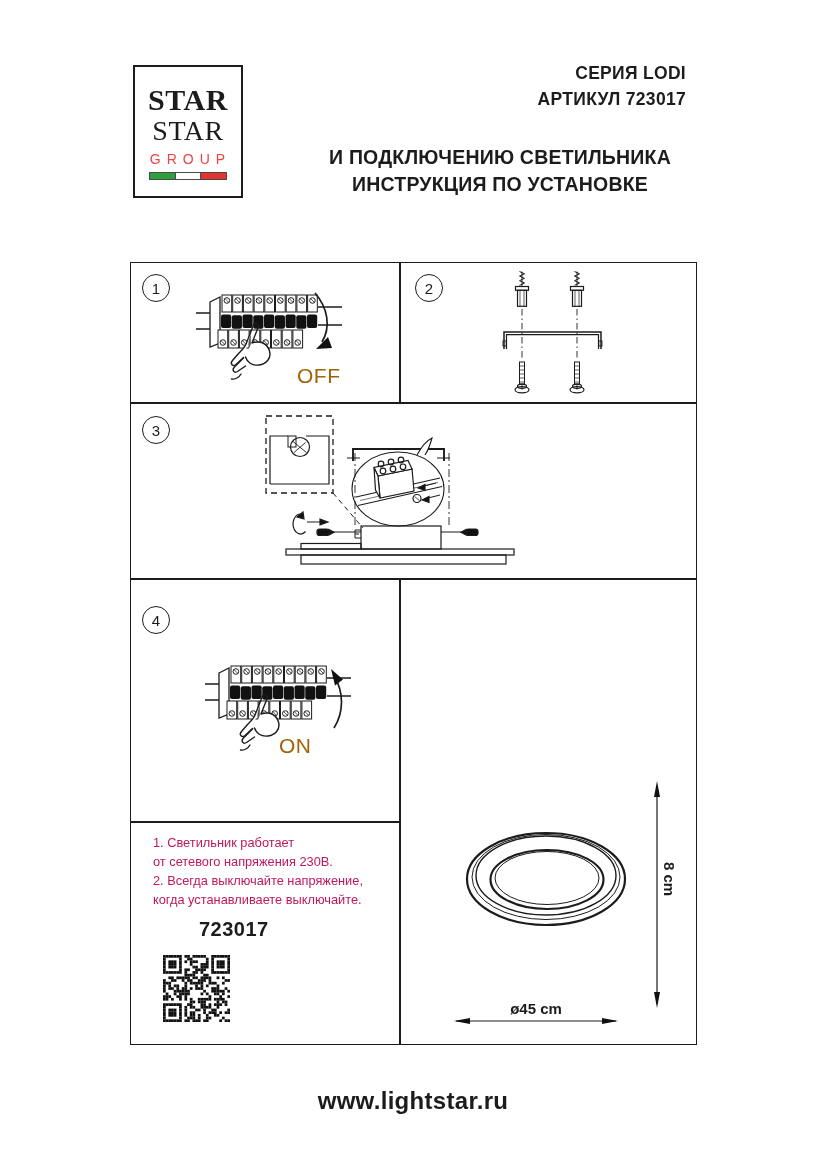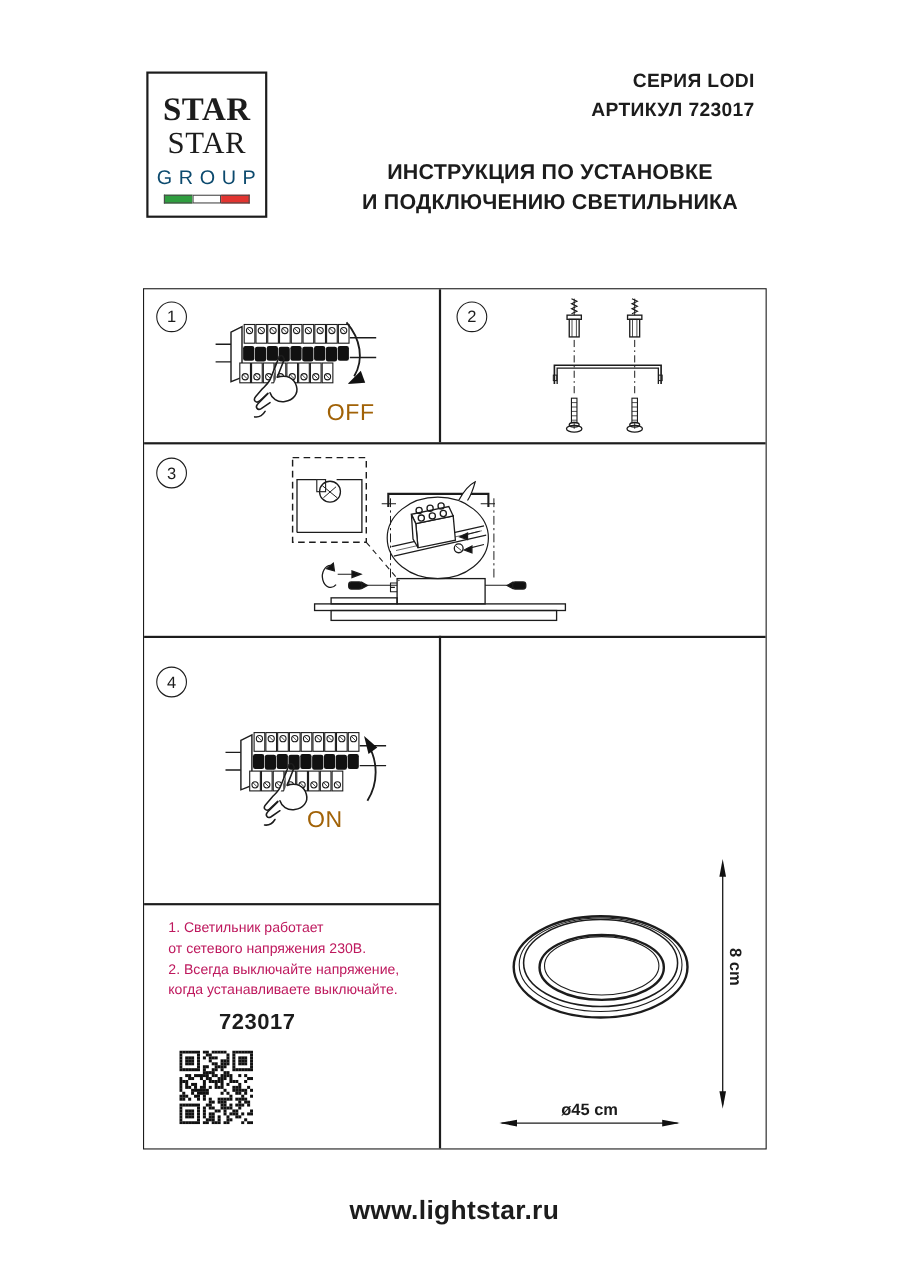--- a/index.html
+++ b/index.html
@@ -7,21 +7,21 @@
         font-family:"Liberation Sans",sans-serif;color:#1c1c1c;overflow:hidden;}
   .abs{position:absolute;}
 
   
   .logo-box{left:133px;top:65px;width:110px;height:133px;border:2px solid #1c1c1c;
             box-sizing:border-box;text-align:center;background:#fff;}
   .logo-word1{font-family:"Liberation Serif",serif;font-weight:bold;font-size:30px;
               line-height:28px;margin-top:19px;letter-spacing:0.5px;}
   .logo-word2{font-family:"Liberation Serif",serif;font-weight:normal;font-size:28px;
               line-height:33px;letter-spacing:0.5px;}
-  .logo-word3{font-size:18px;letter-spacing:6px;margin-top:4px;margin-left:5px;color:#0c4a6e;}
+  .logo-word3{font-size:14px;letter-spacing:6px;margin-top:4px;margin-left:5px;color:#ef4444;}
   .flag{display:flex;height:8px;width:78px;margin:5px auto 0;}
   .flag div{flex:1;border:1px solid #4a4a4a;}
   .flag .g{background:#2f9e3f;border-right:none;}
   .flag .w{background:#ffffff;}
   .flag .r{background:#e23430;border-left:none;}
 
   .series-block{right:140px;top:60px;text-align:right;font-weight:bold;
                 font-size:17.5px;line-height:26px;letter-spacing:0.3px;}
   .title-block{left:300px;width:400px;top:144px;text-align:center;font-weight:bold;
                font-size:19.5px;line-height:26.5px;letter-spacing:0.2px;}
@@ -62,22 +62,22 @@
         <div class="r"></div>
     </div>
   </div>
 
   <div class="abs series-block">
     <div>СЕРИЯ LODI</div>
     <div>АРТИКУЛ 723017</div>
   </div>
 
   <div class="abs title-block">
+    <div>И ПОДКЛЮЧЕНИЮ СВЕТИЛЬНИКА</div>
     <div>ИНСТРУКЦИЯ ПО УСТАНОВКЕ</div>
-    <div>И ПОДКЛЮЧЕНИЮ СВЕТИЛЬНИКА</div>
   </div>
 
   <div class="abs table">
 
     <div class="gl" style="top:139px;left:0;right:0;height:1.6px;"></div>
     <div class="gl" style="top:315px;left:0;right:0;height:1.6px;"></div>
     <div class="gl" style="top:558px;left:0;width:268px;height:1.6px;"></div>
     <div class="gl" style="left:268px;top:0;height:139px;width:1.6px;"></div>
     <div class="gl" style="left:268px;top:315px;bottom:0;width:1.6px;"></div>
 

